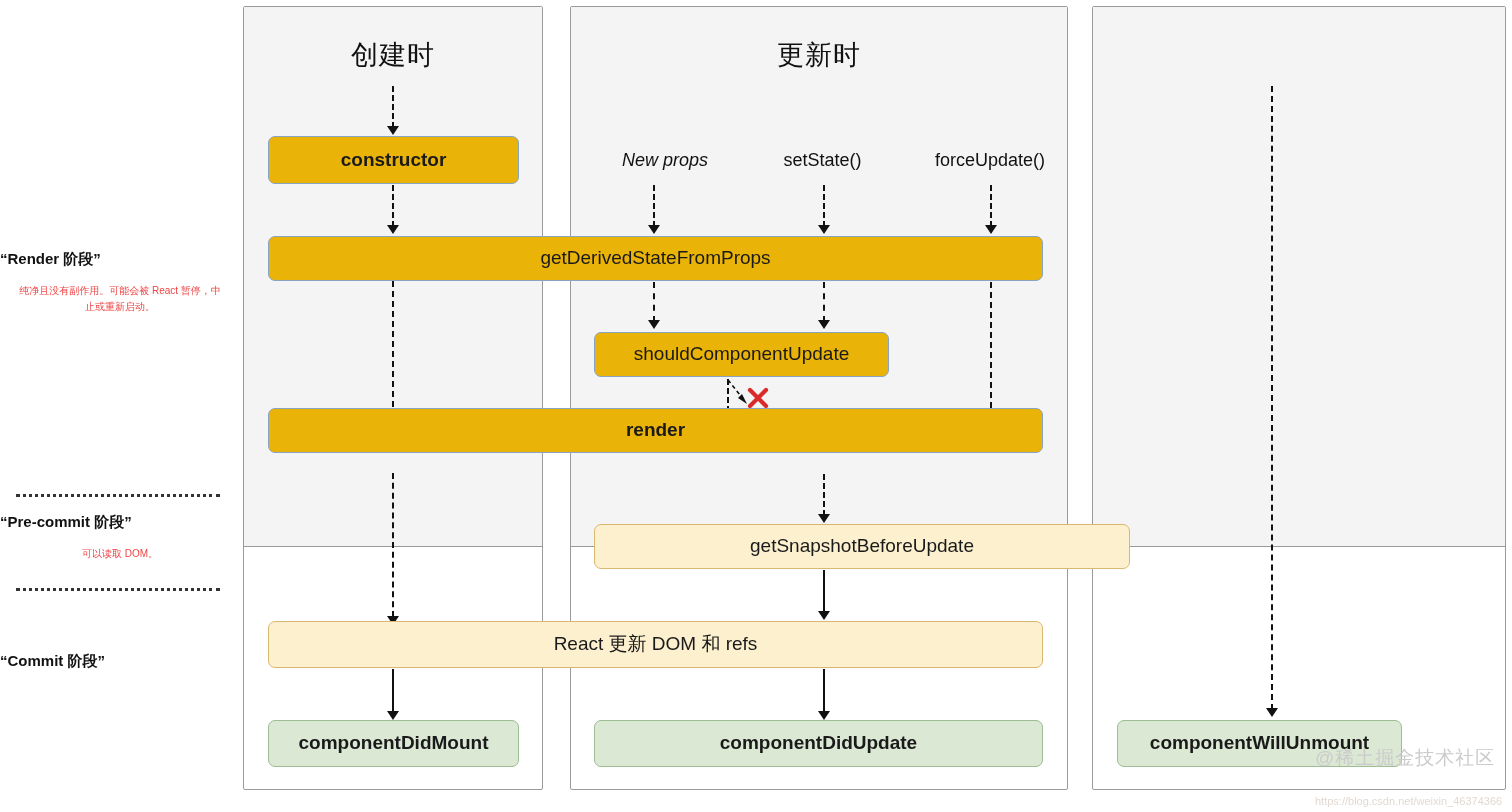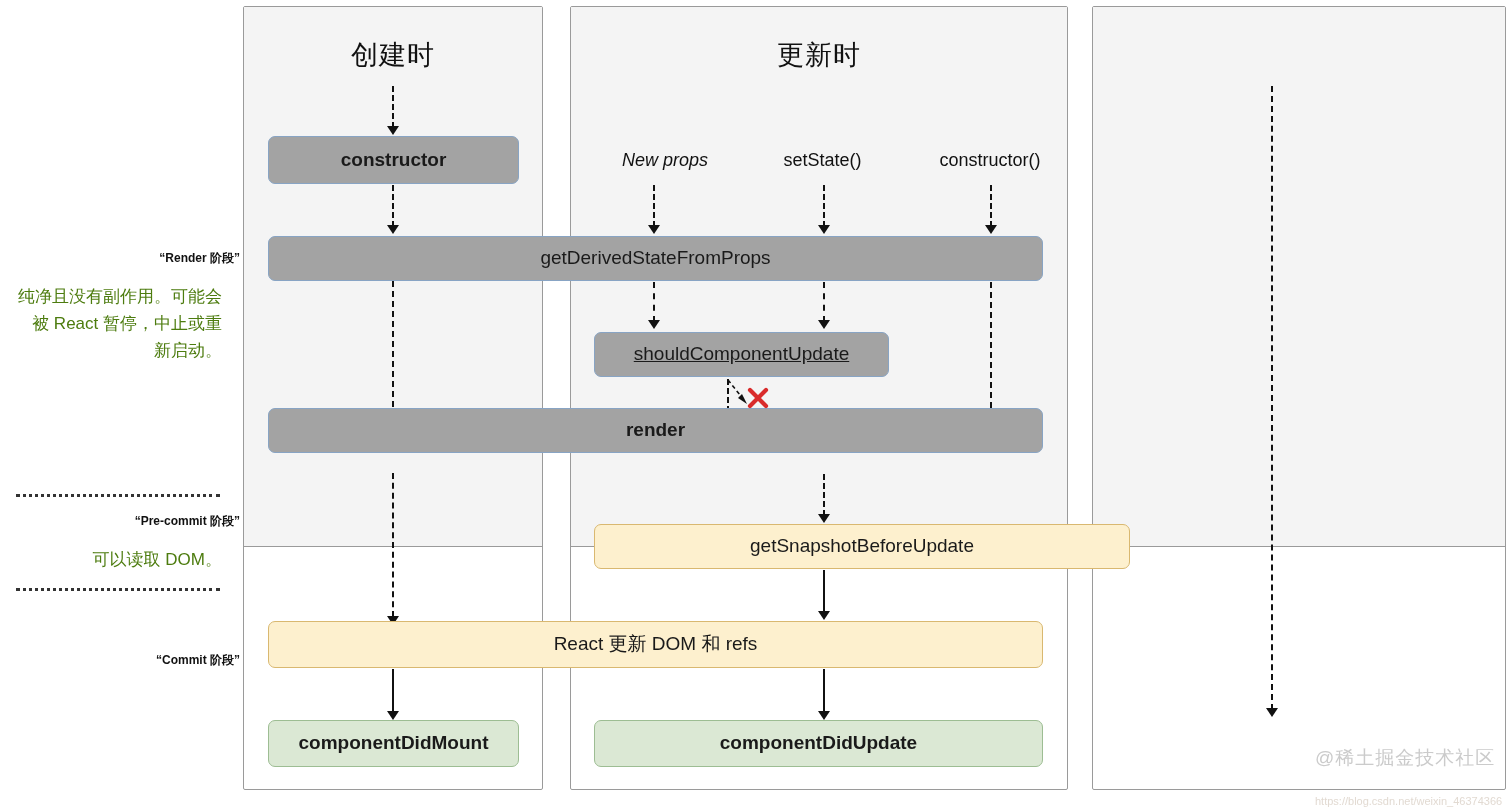--- a/index.html
+++ b/index.html
@@ -52,21 +52,21 @@
     box-sizing: border-box;
     border-radius: 7px;
     display: flex;
     align-items: center;
     justify-content: center;
     font-size: 19px;
     line-height: 1.1;
     text-align: center;
     z-index: 6;
   }
-  .lbox.blue   { background: #a3a3a3; border: 1px solid #88a4c4; text-align: right; }
+  .lbox.blue   { background: #eab308; border: 1px solid #88a4c4; text-align: right; }
   .lbox.yellow { background: #fdf0ce; border: 1px solid #d9b870; }
   .lbox.green  { background: #dbe8d4; border: 1px solid #9dbd93; }
   .lbox.bold   { font-weight: bold; }
   .lbox.italic { }
 
   
   .trigger {
     position: absolute;
     text-align: center;
     font-size: 18px;
@@ -91,32 +91,32 @@
     border-left: 6px solid transparent;
     border-right: 6px solid transparent;
     border-top: 9px solid #111;
     z-index: 3;
   }
 
   
   .legend-title {
     position: absolute;
     left: 0; width: 240px;
-    text-align: right;
-    font-size: 12px;
+    text-align: left;
+    font-size: 15px;
     font-weight: bold;
     color: #111;
   }
   .legend-body {
     position: absolute;
     left: 18px; width: 204px;
-    text-align: right;
-    font-size: 17px;
+    text-align: center;
+    font-size: 10px;
     line-height: 1.6;
-    color: #4d7c0f;
+    color: #ef4444;
   }
   .legend-sep {
     position: absolute;
     left: 16px;
     width: 204px;
     height: 0;
     border-top: 3px dotted #333;
   }
 
   
@@ -196,36 +196,36 @@
   <div class="lbox green bold" style="left:268px; top:720px; width:251px; height:47px;">componentDidMount</div>
 
   <div class="trigger italic" style="left:570px; top:150px; width:190px;">New props</div>
   <div class="arrow-line dashed" style="left:653px; top:185px; height:42px;"></div>
   <div class="arrow-head" style="left:648px; top:225px;"></div>
 
   <div class="trigger" style="left:730px; top:150px; width:185px;">setState()</div>
   <div class="arrow-line dashed" style="left:823px; top:185px; height:42px;"></div>
   <div class="arrow-head" style="left:818px; top:225px;"></div>
 
-  <div class="trigger" style="left:885px; top:150px; width:210px;">constructor()</div>
+  <div class="trigger" style="left:885px; top:150px; width:210px;">forceUpdate()</div>
   <div class="arrow-line dashed" style="left:990px; top:185px; height:42px;"></div>
   <div class="arrow-head" style="left:985px; top:225px;"></div>
 
   <div class="lbox blue" style="left:268px; top:236px; width:775px; height:45px;">getDerivedStateFromProps</div>
 
   <div class="arrow-line dashed" style="left:653px; top:282px; height:40px;"></div>
   <div class="arrow-head" style="left:648px; top:320px;"></div>
 
   <div class="arrow-line dashed" style="left:823px; top:282px; height:40px;"></div>
   <div class="arrow-head" style="left:818px; top:320px;"></div>
 
   <div class="arrow-line dashed" style="left:990px; top:282px; height:136px;"></div>
   <div class="arrow-head" style="left:985px; top:416px;"></div>
 
-  <div class="lbox blue" style="left:594px; top:332px; width:295px; height:45px;text-decoration:underline;">shouldComponentUpdate</div>
+  <div class="lbox blue" style="left:594px; top:332px; width:295px; height:45px;">shouldComponentUpdate</div>
 
   <div class="arrow-line dashed" style="left:727px; top:379px; height:42px;"></div>
   <div class="arrow-head" style="left:722px; top:419px;"></div>
 
   <div class="abs" style="left:722px; top:378px; width:36px; height:34px; z-index:7;">
     <svg width="36" height="34" viewBox="0 0 36 34">
       <path d="M6,2 L22,22" stroke="#111" stroke-width="1.6" stroke-dasharray="4,3" fill="none"></path>
       <path d="M25,26 L16,20 L20,16 Z" fill="#111"></path>
     </svg>
   </div>
@@ -249,17 +249,18 @@
   <div class="lbox yellow italic" style="left:268px; top:621px; width:775px; height:47px;">React 更新 DOM 和 refs</div>
 
   <div class="arrow-line solid" style="left:823px; top:669px; height:44px;"></div>
   <div class="arrow-head" style="left:818px; top:711px;"></div>
 
   <div class="lbox green bold" style="left:594px; top:720px; width:449px; height:47px;">componentDidUpdate</div>
 
   <div class="arrow-line dashed" style="left:1271px; top:86px; height:624px;"></div>
   <div class="arrow-head" style="left:1266px; top:708px;"></div>
 
+  <div class="lbox green bold" style="left:1117px; top:720px; width:285px; height:47px;">componentWillUnmount</div>
 
   <div class="watermark" style="left:1315px; top:745px;">@稀土掘金技术社区</div>
   <div class="watermark-url" style="left:1315px; top:795px;">https://blog.csdn.net/weixin_46374366</div>
 
 </div>
 
 </body></html>

